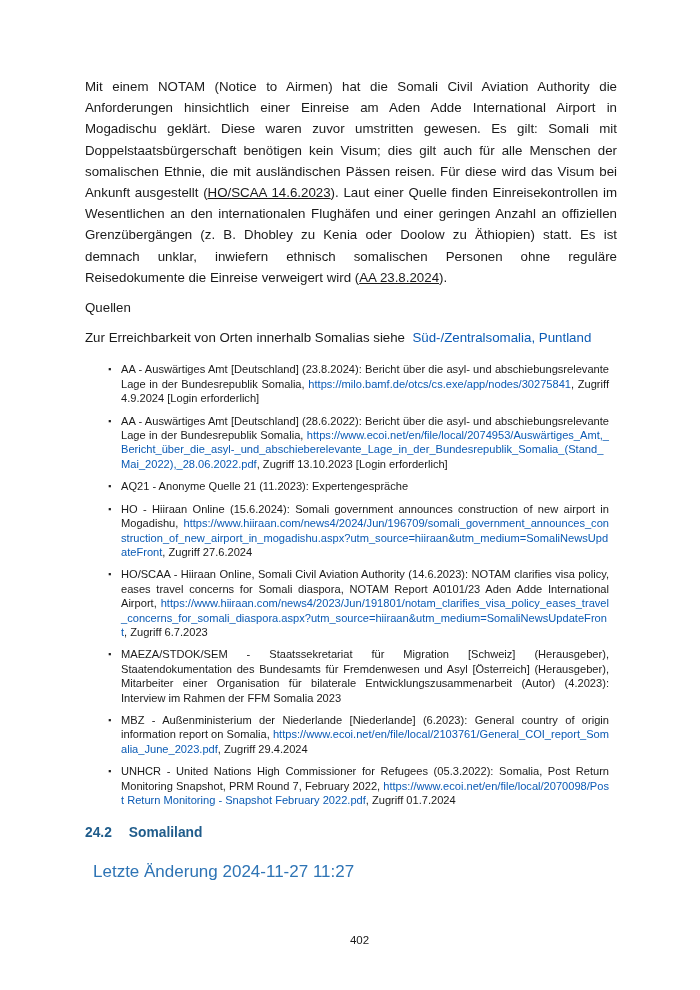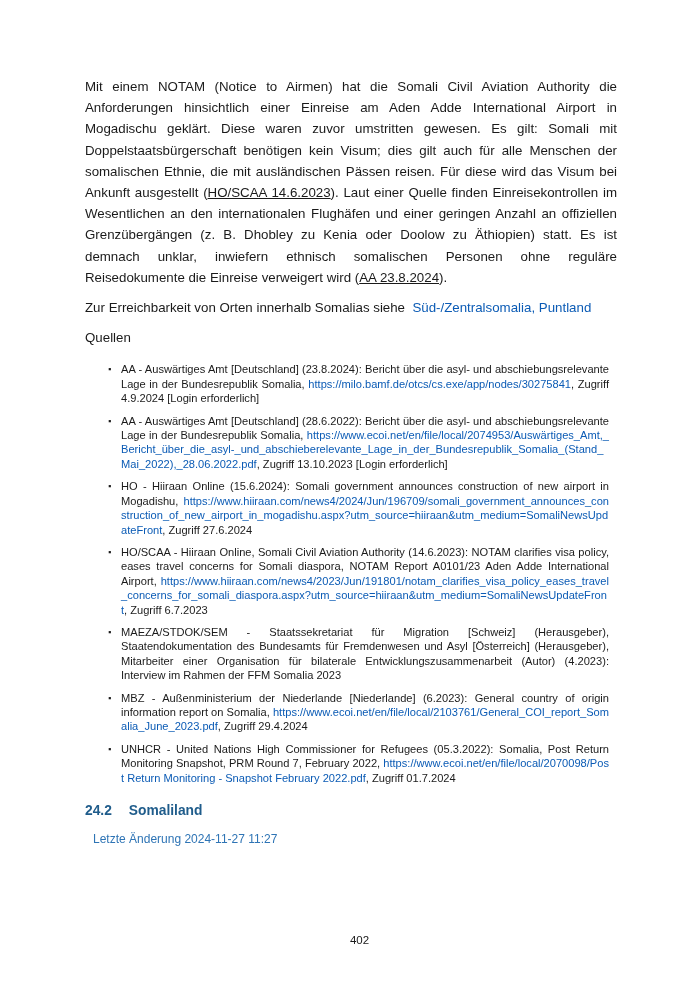--- a/index.html
+++ b/index.html
@@ -12,48 +12,49 @@
   html,body{margin:0;padding:0;}
   body{
     width:700px;height:990px;
     background:#ffffff;
     color:var(--text);
     font-family:"Liberation Sans","DejaVu Sans",sans-serif;
     position:relative;overflow:hidden;
   }
   .page{position:absolute;inset:0;padding:76px 83px 60px 85px;}
   .body-para{font-size:13.3px;line-height:21.2px;text-align:justify;margin:0 0 9px 0;}
-  .section-heading{font-size:13.8px;font-weight:bold;color:var(--heading);margin:18px 0 14px 0;}
+  .section-heading{font-size:13.8px;font-weight:bold;color:var(--heading);margin:18px 0 22px 0;}
   .sec-num{margin-right:17px;}
-  .subtitle{font-size:12px;color:var(--subtitle);margin:0 0 13px 0;padding-left:8px;}
+  .subtitle{font-size:17px;color:var(--subtitle);margin:0 0 13px 0;padding-left:8px;}
   .source-list{
     list-style:none;margin:14px 0 0 0;padding:0 0 0 28px;
     font-size:11.1px;line-height:14.4px;text-align:justify;
   }
   .source-list li{position:relative;margin:8px;}
   .source-list li::before{content:"▪";position:absolute;left:-13px;top:0;font-size:9px;}
   .run{white-space:pre-wrap;}
   .run.i{}
   .run.b{font-weight:bold;}
   .run.ref{text-decoration:underline;cursor:pointer;}
   .run.link{color:var(--link);cursor:pointer;}
   .source-list .run.link{word-break:break-all;}
   .footer{position:absolute;left:0;right:0;bottom:44px;text-align:center;font-size:11.5px;padding-left:19px;}
 </style>
 </head>
 <body>
 
 <div class="page">
   <div>
       <p class="body-para"><span class="run plain">Mit einem NOTAM (</span><span class="run i">Notice to Airmen</span><span class="run plain">) hat die </span><span class="run i">Somali Civil Aviation Authority</span><span class="run plain"> die Anforderungen hinsichtlich einer Einreise am </span><span class="run i">Aden Adde International Airport</span><span class="run plain"> in Mogadischu geklärt. Diese waren zuvor umstritten gewesen. Es gilt: Somali mit Doppelstaatsbürgerschaft benötigen kein Visum; dies gilt auch für alle Menschen der somalischen Ethnie, die mit ausländischen Pässen reisen. Für diese wird das Visum bei Ankunft ausgestellt (</span><span class="run ref">HO/SCAA 14.6.2023</span><span class="run plain">). Laut einer Quelle finden Einreisekontrollen im Wesentlichen an den internationalen Flughäfen und einer geringen Anzahl an offiziellen Grenzübergängen (z. B. Dhobley zu Kenia oder Doolow zu Äthiopien) statt. Es ist demnach unklar, inwiefern ethnisch somalischen Personen ohne reguläre Reisedokumente die Einreise verweigert wird (</span><span class="run ref">AA 23.8.2024</span><span class="run plain">).</span></p>
+      <p class="body-para"><span class="run plain">Quellen</span></p>
       <p class="body-para"><span class="run plain">Zur Erreichbarkeit von Orten innerhalb Somalias siehe  </span><span class="run link">Süd-/Zentralsomalia, Puntland</span></p>
-      <p class="body-para"><span class="run plain">Quellen</span></p>
       <ul class="source-list">
         <li><span class="run plain">AA - Auswärtiges Amt [Deutschland] (23.8.2024): Bericht über die asyl- und abschiebungsrelevante Lage in der Bundesrepublik Somalia, </span><span class="run link">https://milo.bamf.de/otcs/cs.exe/app/nodes/30275841</span><span class="run plain">, Zugriff 4.9.2024 [Login erforderlich]</span></li>
         <li><span class="run plain">AA - Auswärtiges Amt [Deutschland] (28.6.2022): Bericht über die asyl- und abschiebungsrelevante Lage in der Bundesrepublik Somalia, </span><span class="run link">https://www.ecoi.net/en/file/local/2074953/Auswärtiges_Amt,_Bericht_über_die_asyl-_und_abschieberelevante_Lage_in_der_Bundesrepublik_Somalia_(Stand_Mai_2022),_28.06.2022.pdf</span><span class="run plain">, Zugriff 13.10.2023 [Login erforderlich]</span></li>
+        <li><span class="run plain">AQ21 - Anonyme Quelle 21 (11.2023): Expertengespräche</span></li>
         <li><span class="run plain">HO - Hiiraan Online (15.6.2024): Somali government announces construction of new airport in Mogadishu, </span><span class="run link">https://www.hiiraan.com/news4/2024/Jun/196709/somali_government_announces_construction_of_new_airport_in_mogadishu.aspx?utm_source=hiiraan&amp;utm_medium=SomaliNewsUpdateFront</span><span class="run plain">, Zugriff 27.6.2024</span></li>
         <li><span class="run plain">HO/SCAA - Hiiraan Online, Somali Civil Aviation Authority (14.6.2023): NOTAM clarifies visa policy, eases travel concerns for Somali diaspora, NOTAM Report A0101/23 Aden Adde International Airport, </span><span class="run link">https://www.hiiraan.com/news4/2023/Jun/191801/notam_clarifies_visa_policy_eases_travel_concerns_for_somali_diaspora.aspx?utm_source=hiiraan&amp;utm_medium=SomaliNewsUpdateFront</span><span class="run plain">, Zugriff 6.7.2023</span></li>
         <li><span class="run plain">MAEZA/STDOK/SEM - Staatssekretariat für Migration [Schweiz] (Herausgeber), Staatendokumentation des Bundesamts für Fremdenwesen und Asyl [Österreich] (Herausgeber), Mitarbeiter einer Organisation für bilaterale Entwicklungszusammenarbeit (Autor) (4.2023): Interview im Rahmen der FFM Somalia 2023</span></li>
         <li><span class="run plain">MBZ - Außenministerium der Niederlande [Niederlande] (6.2023): General country of origin information report on Somalia, </span><span class="run link">https://www.ecoi.net/en/file/local/2103761/General_COI_report_Somalia_June_2023.pdf</span><span class="run plain">, Zugriff 29.4.2024</span></li>
         <li><span class="run plain">UNHCR - United Nations High Commissioner for Refugees (05.3.2022): Somalia, Post Return Monitoring Snapshot, PRM Round 7, February 2022, </span><span class="run link">https://www.ecoi.net/en/file/local/2070098/Post Return Monitoring - Snapshot February 2022.pdf</span><span class="run plain">, Zugriff 01.7.2024</span></li>
       </ul>
       <h2 class="section-heading"><span class="sec-num">24.2</span><span>Somaliland</span></h2>
       <p class="subtitle"><span class="run plain">Letzte Änderung 2024-11-27 11:27</span></p>
     </div>
   <div class="footer">

